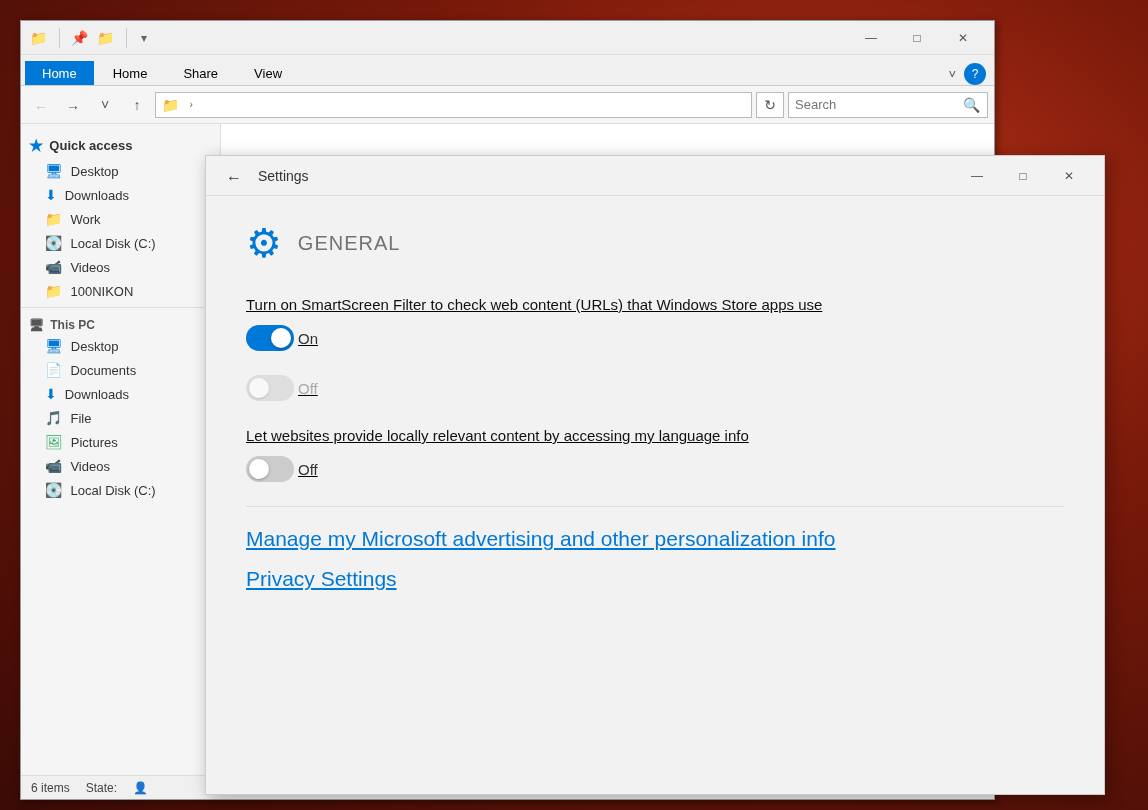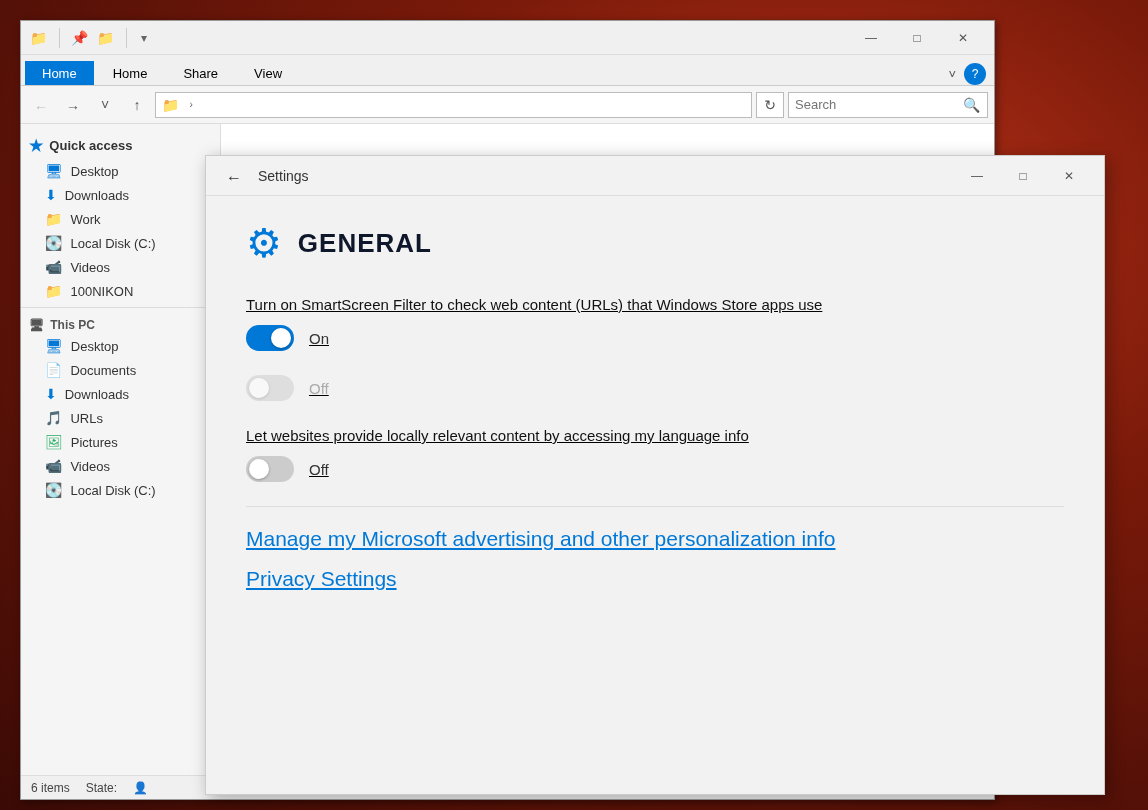--- a/index.html
+++ b/index.html
@@ -326,43 +326,43 @@
       display: flex;
       align-items: center;
       margin-bottom: 28px;
     }
     .settings-gear-icon {
       font-size: 40px;
       color: #0078d7;
       margin-right: 16px;
     }
     .settings-section-title {
-      font-size: 26px;
-      font-weight: 700;
-      color: #0f172a;
+      font-size: 20px;
+      font-weight: 400;
+      color: #737373;
       letter-spacing: 1px;
     }
 
     .settings-item {
       margin-bottom: 24px;
       text-decoration: underline;
     }
     .settings-item-label {
       font-size: 15px;
       color: #111;
       margin-bottom: 10px;
       line-height: 1.4;
     }
     .settings-item-label.disabled {
       color: #aaa;
     }
     .toggle-row {
       display: flex;
       align-items: center;
-      gap: 15px;
+      gap: 4px;
       margin-bottom: 6px;
       margin-top: 10px;
     }
     .toggle-status {
       font-size: 15px;
       color: #333;
     }
     .toggle-status.disabled {
       color: #aaa;
     }
@@ -514,21 +514,21 @@
       <div class="sidebar-item">
         <span class="item-icon icon-desktop">📄</span>
         <span>Documents</span>
       </div>
       <div class="sidebar-item">
         <span class="item-icon icon-downloads">⬇</span>
         <span>Downloads</span>
       </div>
       <div class="sidebar-item">
         <span class="item-icon icon-music">🎵</span>
-        <span>URLs</span>
+        <span>File</span>
       </div>
       <div class="sidebar-item">
         <span class="item-icon icon-pictures">🖼</span>
         <span>Pictures</span>
       </div>
       <div class="sidebar-item">
         <span class="item-icon icon-video">📹</span>
         <span>Videos</span>
       </div>
       <div class="sidebar-item">

